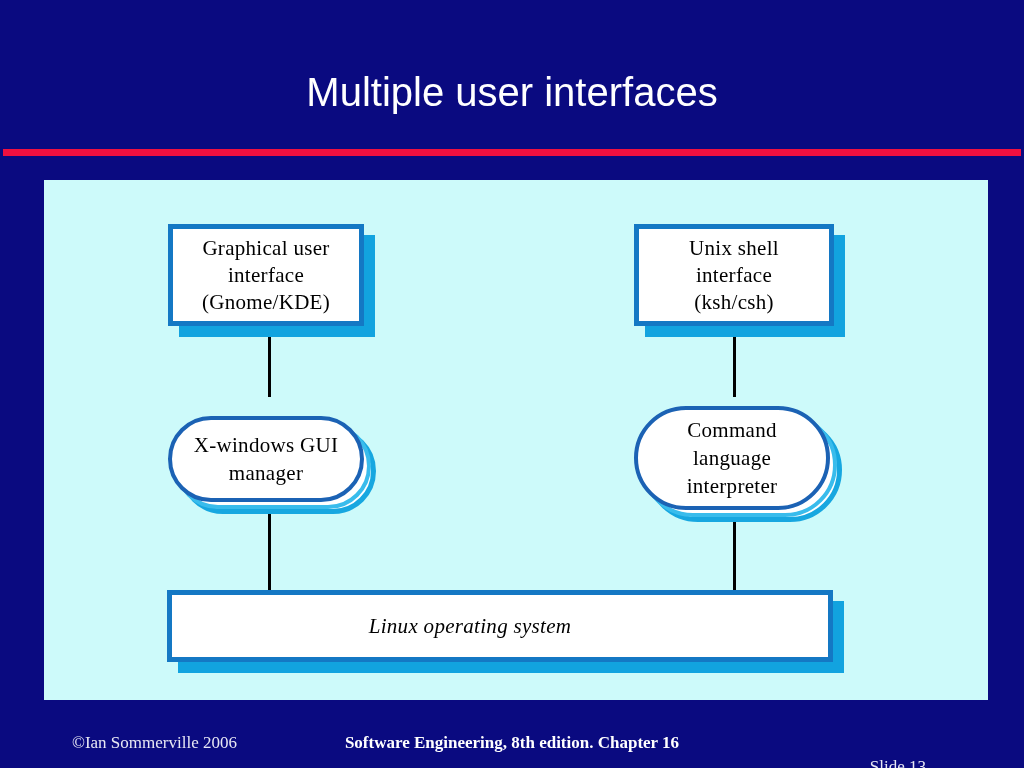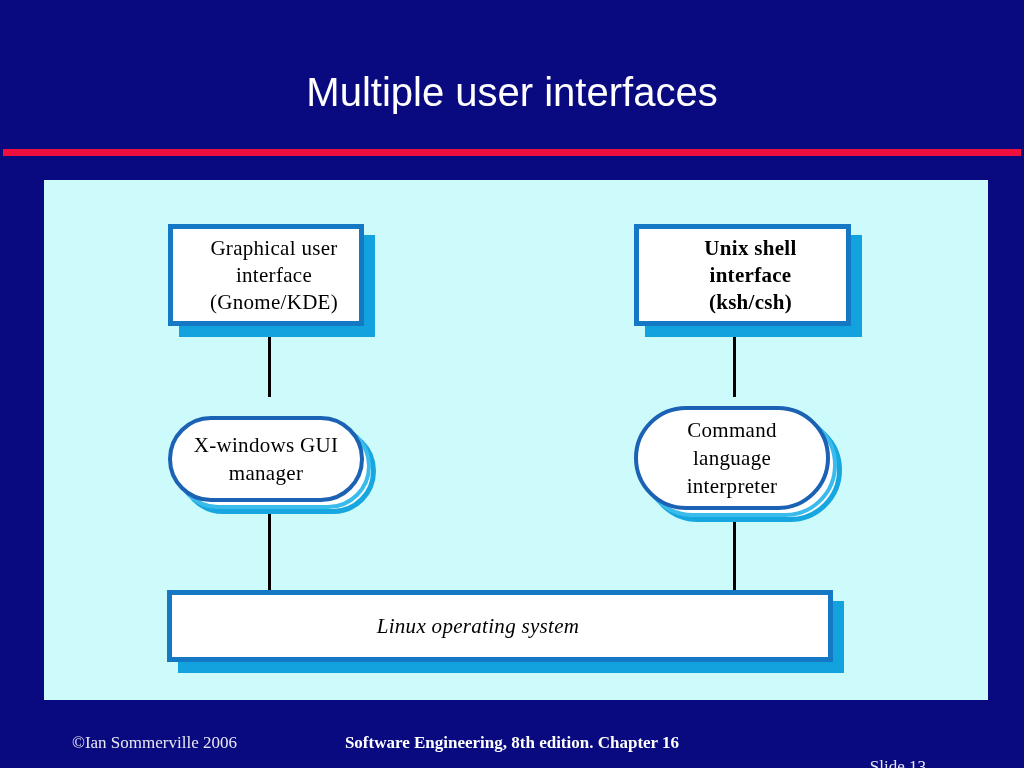--- a/index.html
+++ b/index.html
@@ -77,21 +77,21 @@
     left: 0;
     top: 0;
     width: 100%;
     height: 100%;
     box-sizing: border-box;
     background: #FFFFFF;
     border: 5px solid #1478C4;
   }
   .rect-node .label {
     position: absolute;
-    left: 8px;
+    left: 0;
     top: 0;
     width: 100%;
     height: 100%;
     box-sizing: border-box;
     display: flex;
     flex-direction: column;
     align-items: center;
     justify-content: center;
     font-family: "Liberation Serif", serif;
     font-size: 21px;
@@ -224,21 +224,21 @@
     <div class="rect-node" id="node-gui" style="left:124px; top:44px; width:196px; height:102px;">
       <div class="shadow"></div>
       <div class="body"></div>
       <div class="label">
         <span class="ln">Graphical user</span>
         <span class="ln">interface</span>
         <span class="ln">(Gnome/KDE)</span>
       </div>
     </div>
 
-    <div class="rect-node" id="node-shell" style="left:590px; top:44px; width:217px; height:102px;font-weight:bold;">
+    <div class="rect-node" id="node-shell" style="left:590px; top:44px; width:200px; height:102px;">
       <div class="shadow"></div>
       <div class="body"></div>
       <div class="label">
         <span class="ln">Unix shell</span>
         <span class="ln">interface</span>
         <span class="ln">(ksh/csh)</span>
       </div>
     </div>
 
     <div class="round-node" id="node-xwindows" style="left:124px; top:236px; width:196px; height:86px;">

